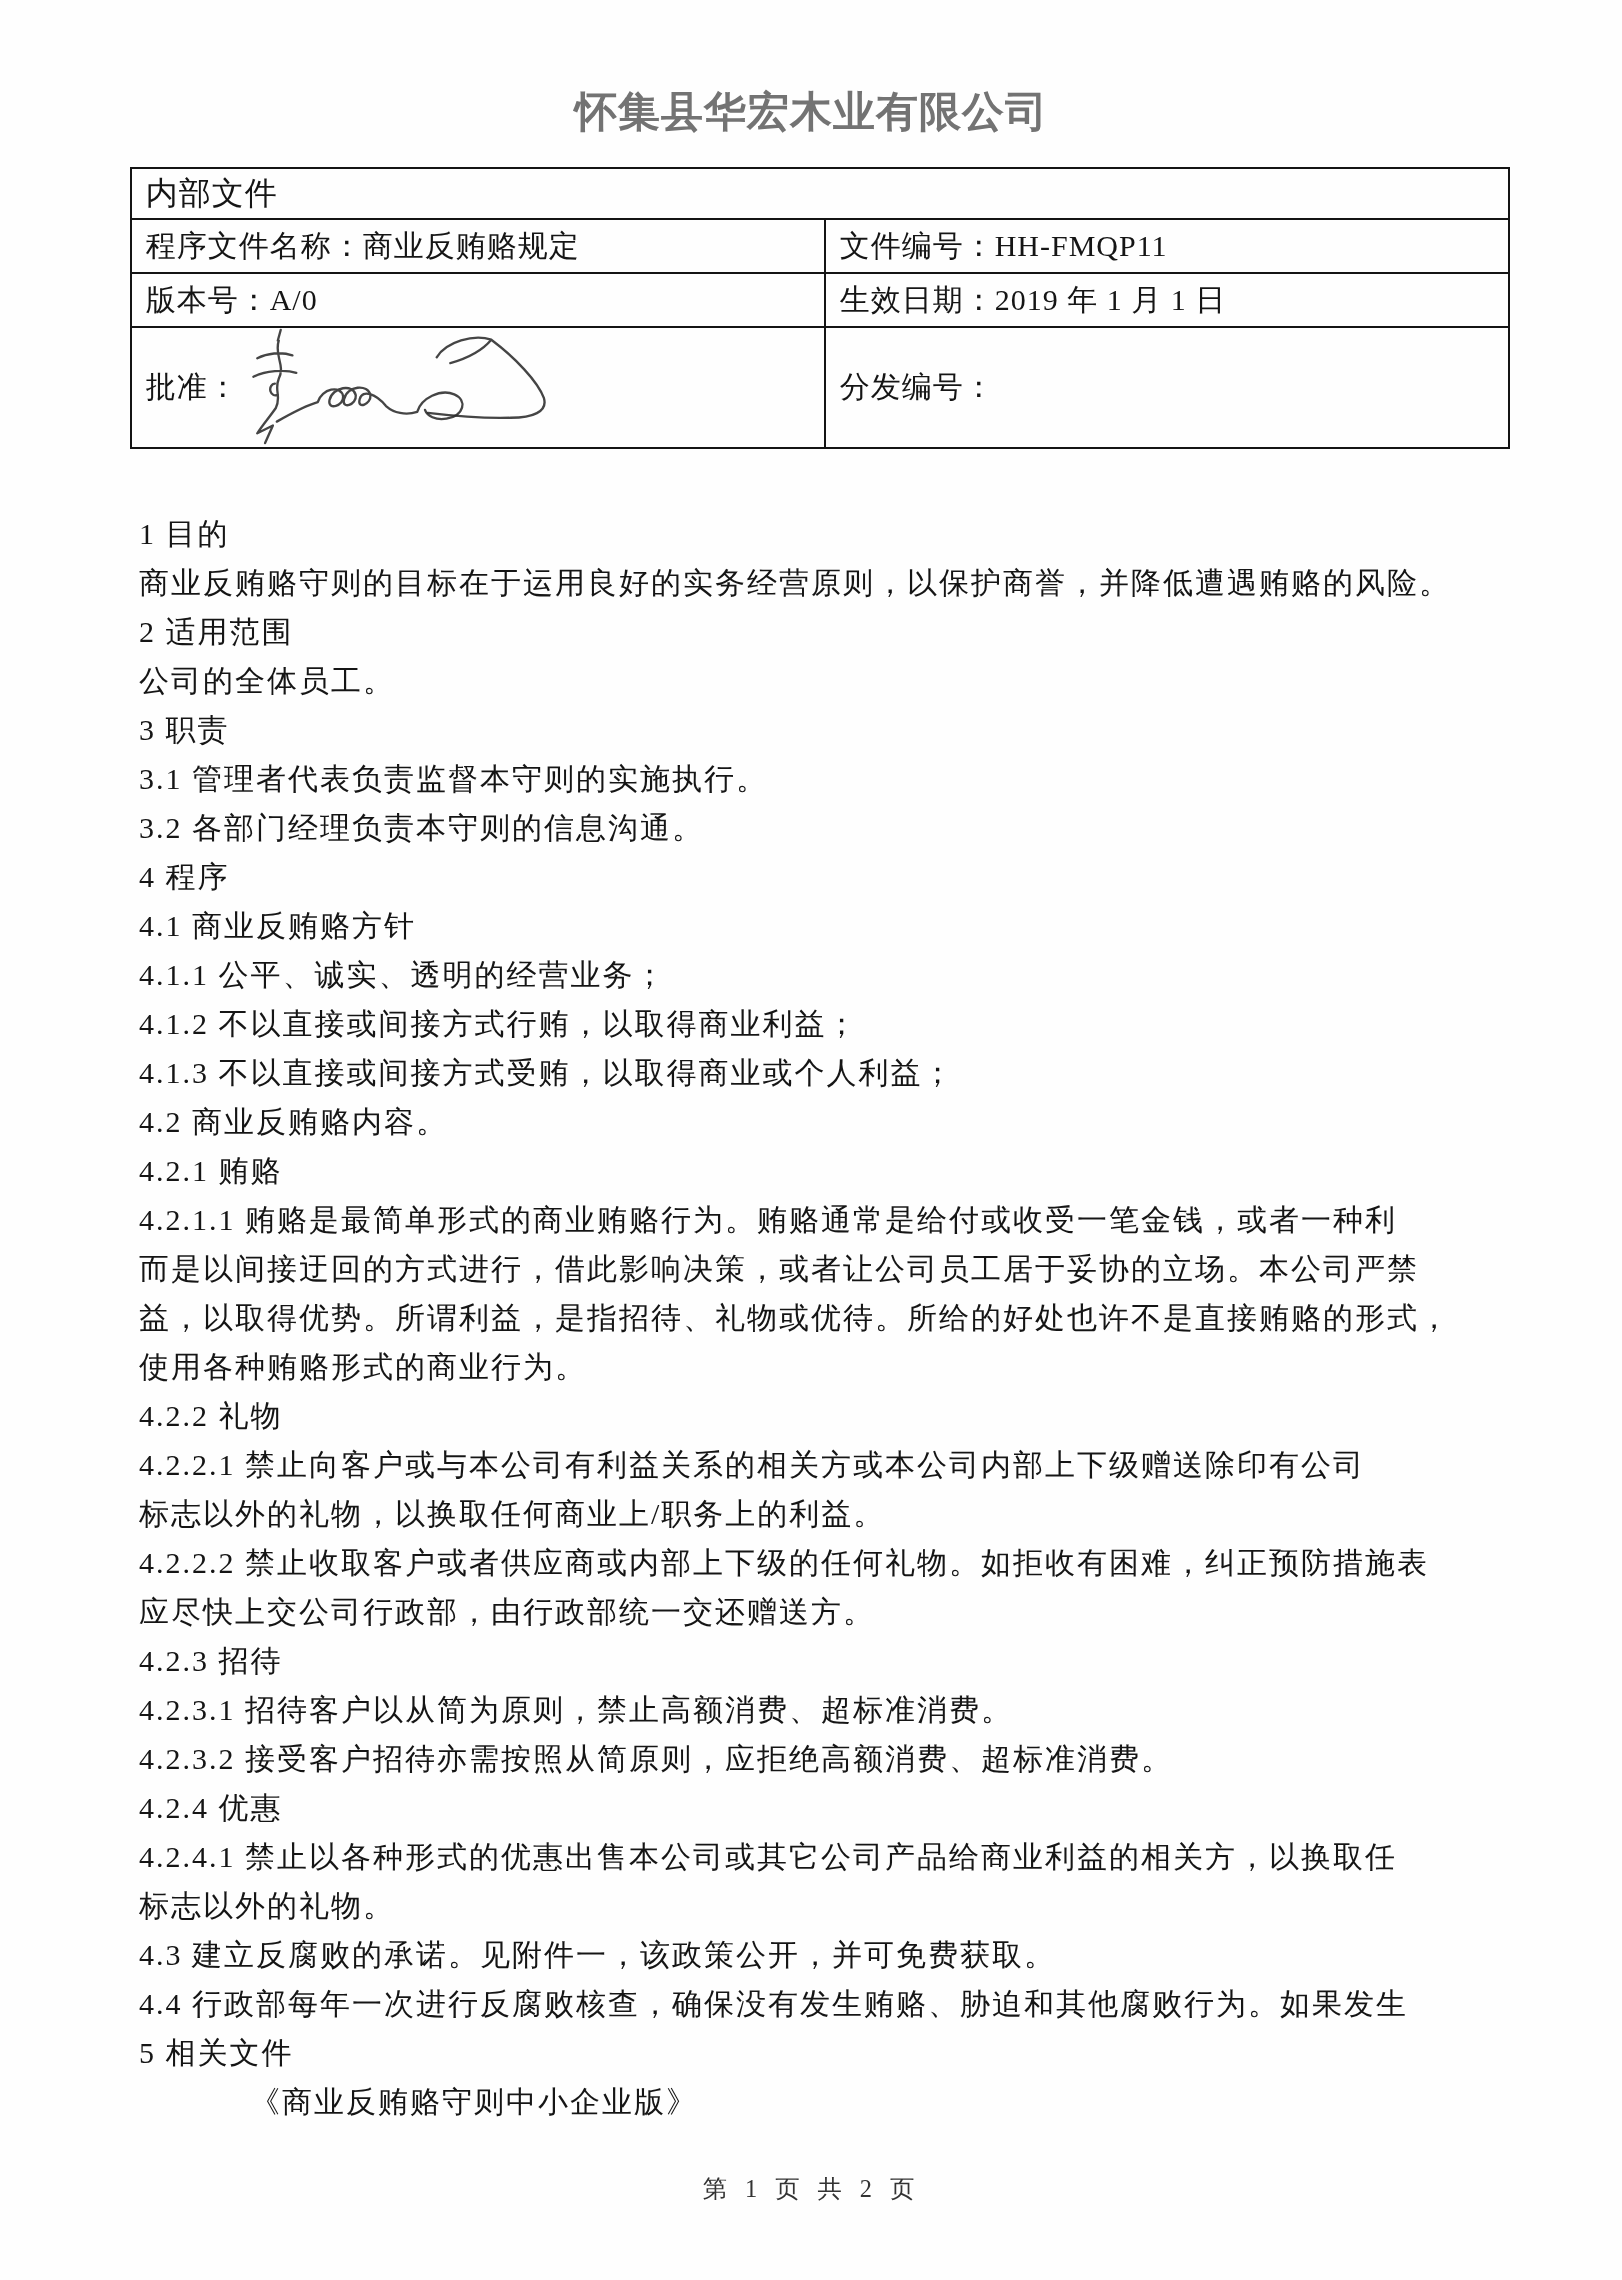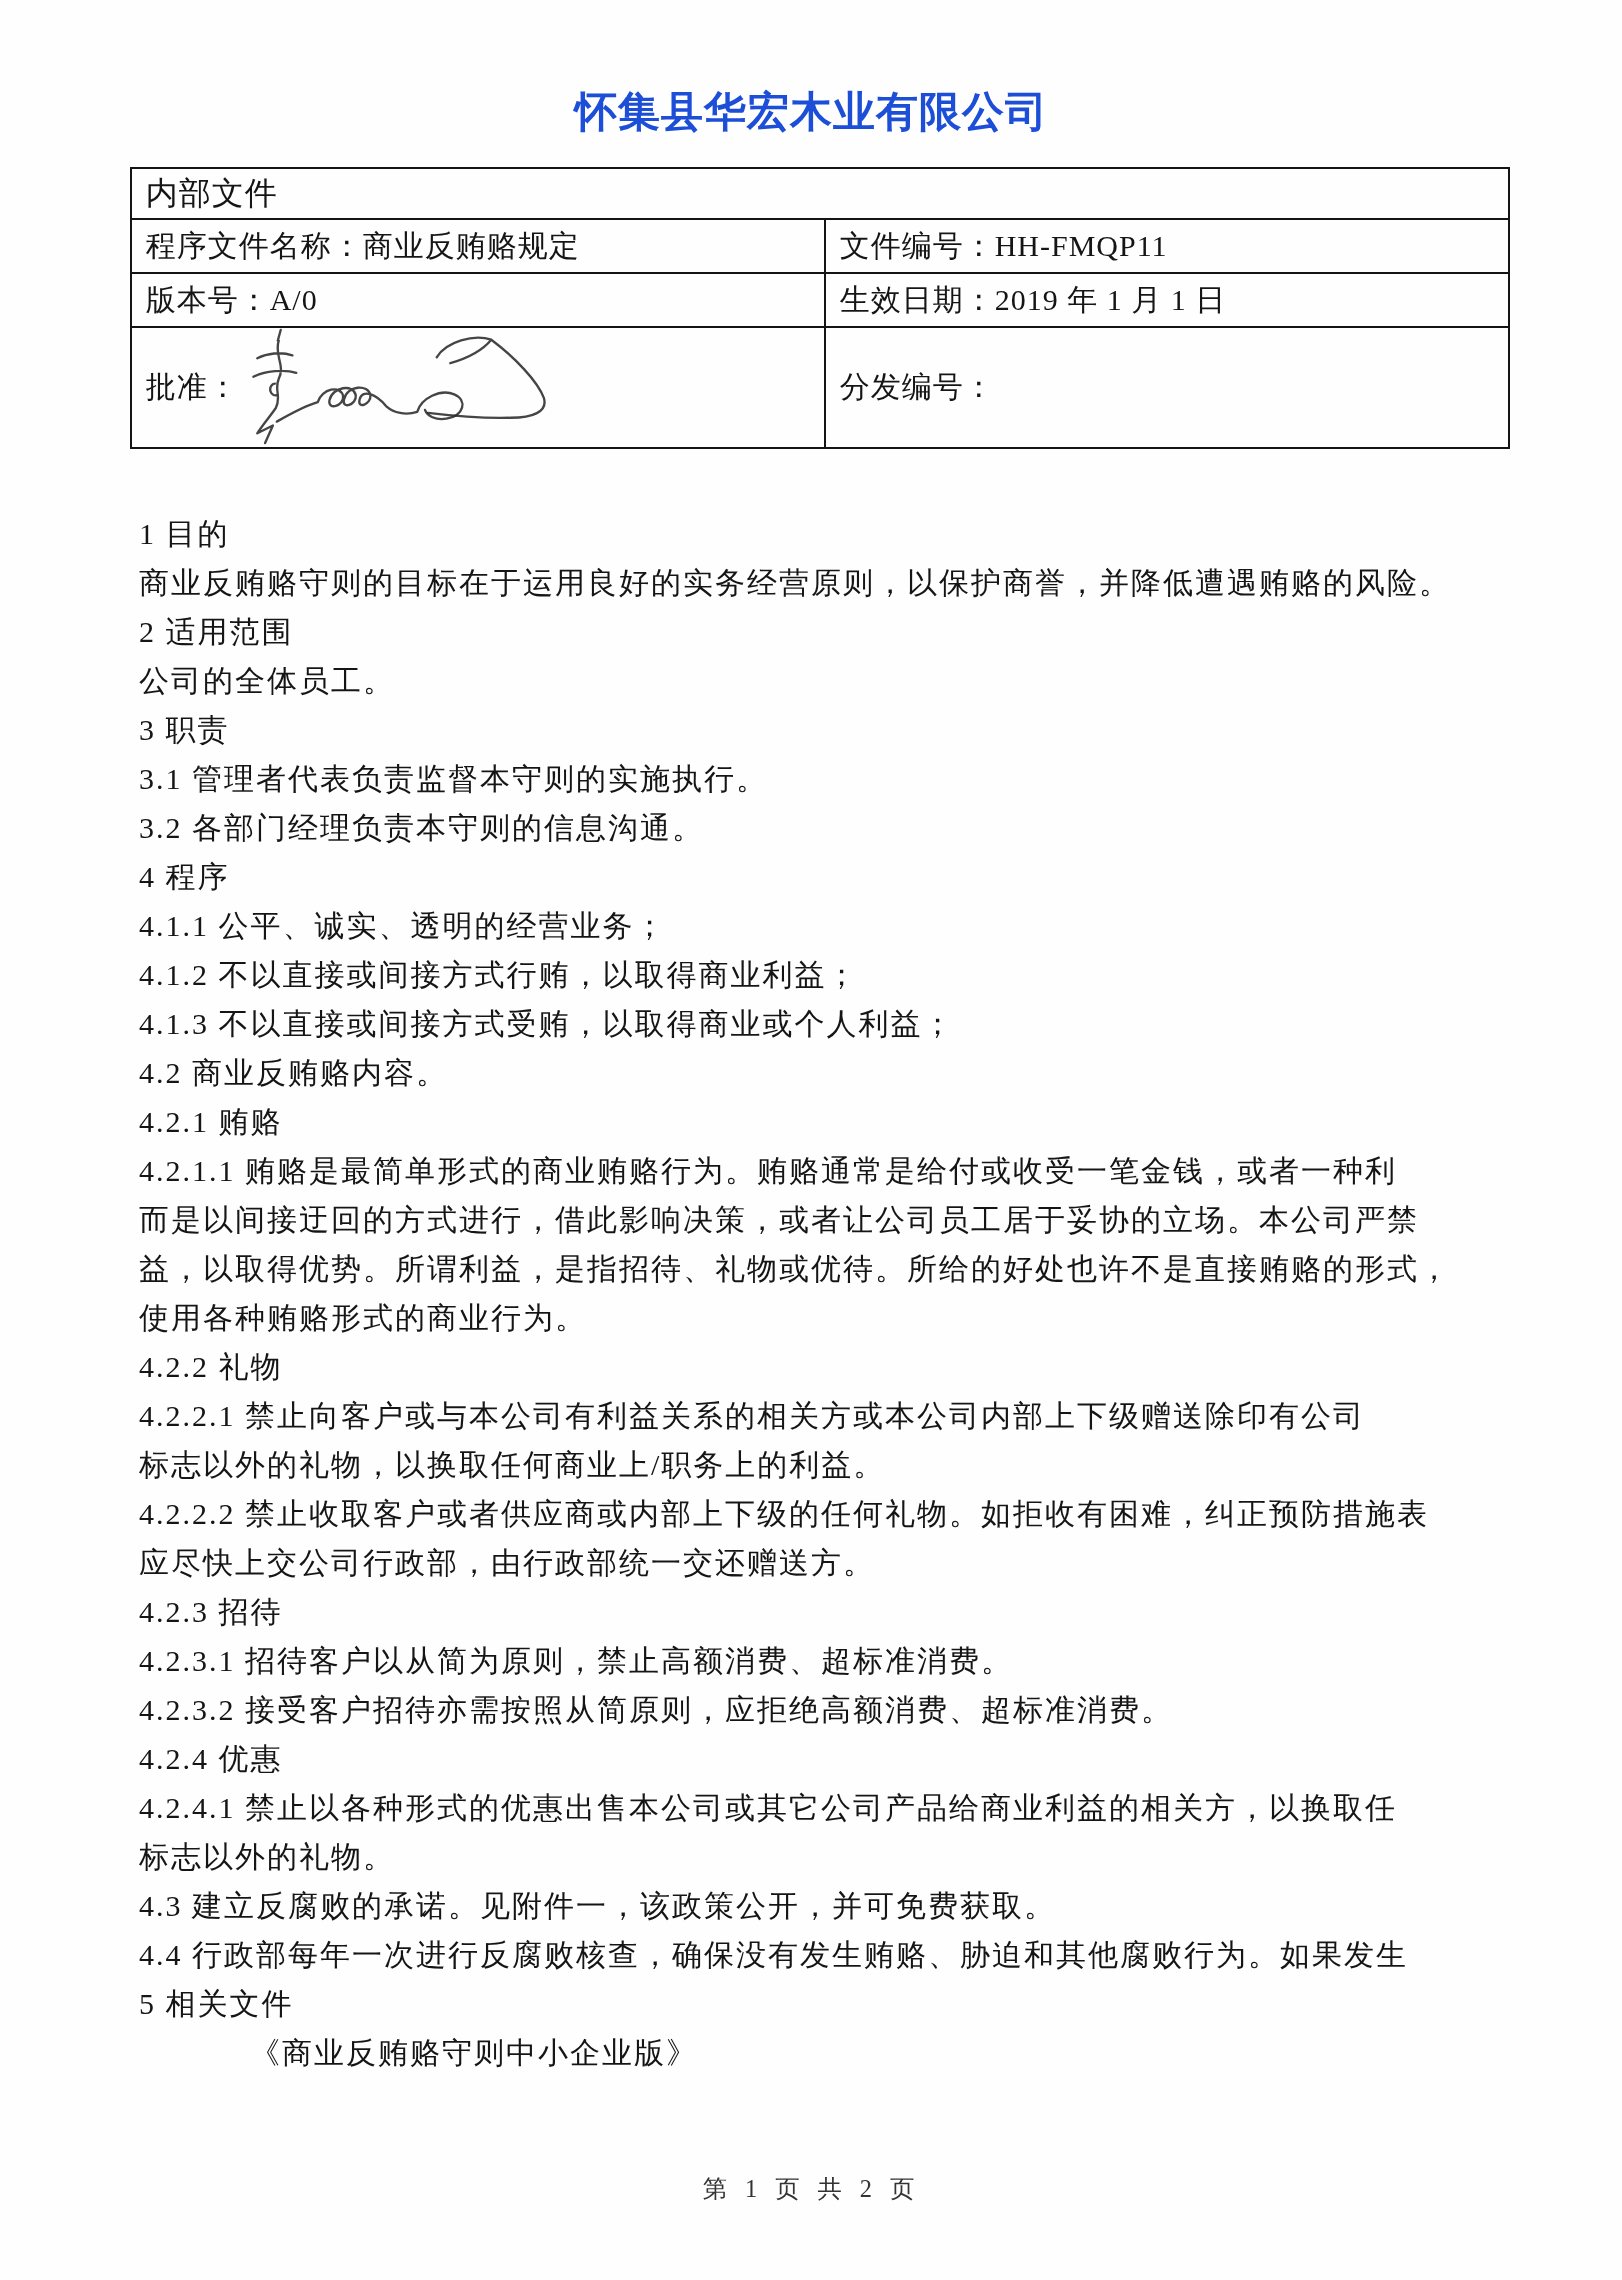--- a/index.html
+++ b/index.html
@@ -10,21 +10,21 @@
     background:#fefefe;
     color:#151515;
     font-family:"Liberation Serif","DejaVu Serif",serif;
     overflow:hidden;
   }
   .company-title{
     position:absolute;top:84px;left:0;width:100%;
     text-align:center;
     font-family:"Liberation Sans","DejaVu Sans",sans-serif;
     font-size:42px;font-weight:bold;letter-spacing:1px;
-    margin:0;color:#1d4ed8;
+    margin:0;color:#737373;
   }
   table.header-table{
     position:absolute;left:130px;top:167px;
     width:1378px;
     border-collapse:collapse;
     table-layout:fixed;
     font-size:30px;
   }
   table.header-table td{
     border:2px solid #141414;
@@ -118,20 +118,21 @@
 
   <div class="doc-body">
       <div class="body-line">1 目的</div>
       <div class="body-line">商业反贿赂守则的目标在于运用良好的实务经营原则，以保护商誉，并降低遭遇贿赂的风险。</div>
       <div class="body-line">2 适用范围</div>
       <div class="body-line">公司的全体员工。</div>
       <div class="body-line">3 职责</div>
       <div class="body-line">3.1 管理者代表负责监督本守则的实施执行。</div>
       <div class="body-line">3.2 各部门经理负责本守则的信息沟通。</div>
       <div class="body-line">4 程序</div>
+      <div class="body-line">4.1 商业反贿赂方针</div>
       <div class="body-line">4.1.1 公平、诚实、透明的经营业务；</div>
       <div class="body-line">4.1.2 不以直接或间接方式行贿，以取得商业利益；</div>
       <div class="body-line">4.1.3 不以直接或间接方式受贿，以取得商业或个人利益；</div>
       <div class="body-line">4.2 商业反贿赂内容。</div>
       <div class="body-line">4.2.1 贿赂</div>
       <div class="body-line">4.2.1.1 贿赂是最简单形式的商业贿赂行为。贿赂通常是给付或收受一笔金钱，或者一种利</div>
       <div class="body-line">而是以间接迂回的方式进行，借此影响决策，或者让公司员工居于妥协的立场。本公司严禁</div>
       <div class="body-line">益，以取得优势。所谓利益，是指招待、礼物或优待。所给的好处也许不是直接贿赂的形式，</div>
       <div class="body-line">使用各种贿赂形式的商业行为。</div>
       <div class="body-line">4.2.2 礼物</div>

